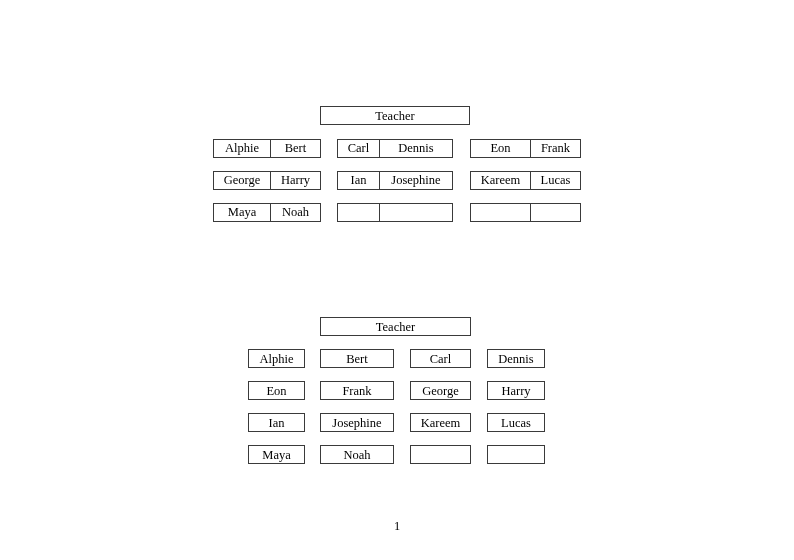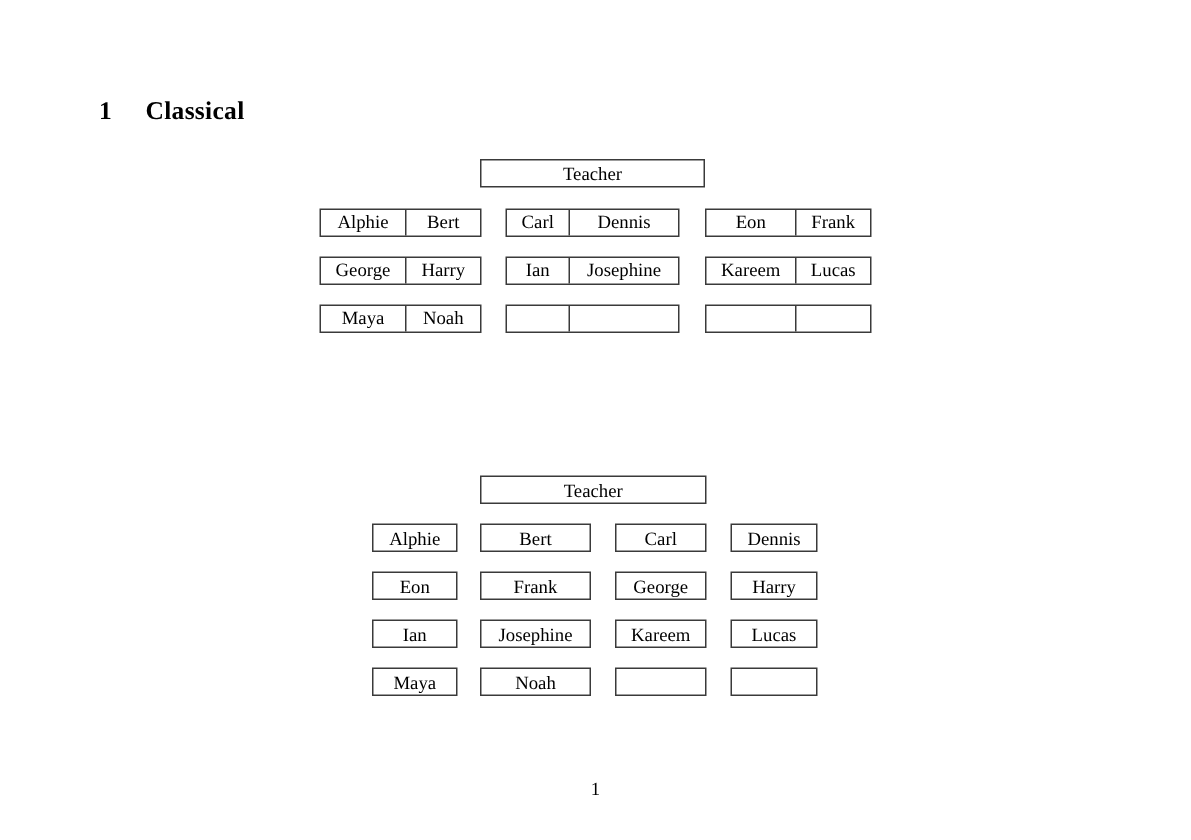--- a/index.html
+++ b/index.html
@@ -82,23 +82,20 @@
     width: 794px;
     text-align: center;
     font-size: 12.5px;
   }
 </style>
 </head>
 <body>
 
 <div class="page">
 
-  <div class="section-heading" id="heading-classical">
-    <span class="num">1</span><span>Classical</span>
-  </div>
 
   <div class="box" style="left:320px; top:106px; width:150px;">Teacher</div>
 
   <div class="group-row" style="left:213px; top:139px; width:108px;">
     <span class="cell" style="width:56px;">Alphie</span>
     <span class="cell" style="width:50px;">Bert</span>
   </div>
   <div class="group-row" style="left:213px; top:171px; width:108px;">
     <span class="cell" style="width:56px;">George</span>
     <span class="cell" style="width:50px;">Harry</span>

